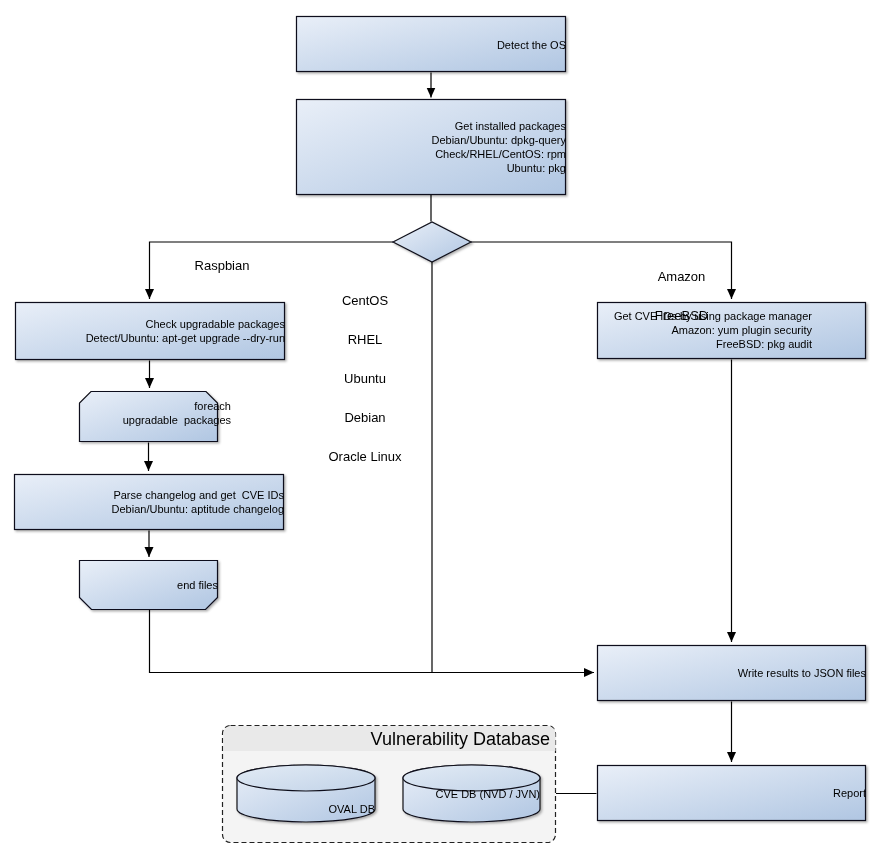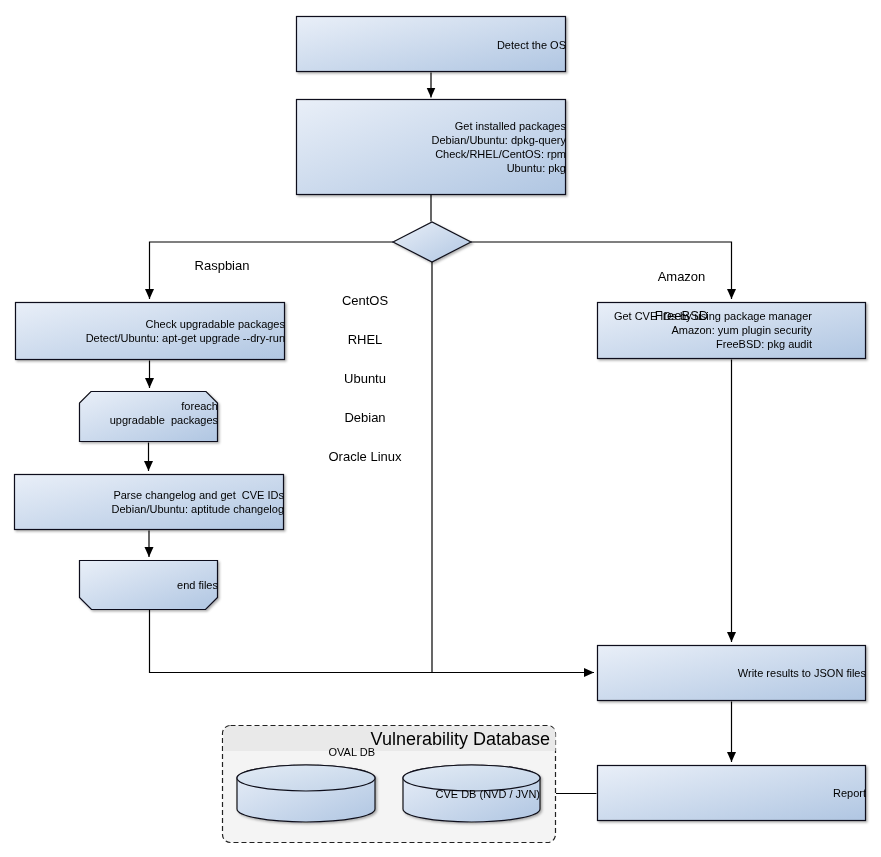--- a/index.html
+++ b/index.html
@@ -97,21 +97,21 @@
     <div>Debian/Ubuntu: dpkg-query</div>
     <div>Check/RHEL/CentOS: rpm</div>
     <div>Ubuntu: pkg</div>
   </div>
 
   <div class="txt" style="left:15px;top:302px;width:270px;height:57px">
     <div>Check upgradable packages</div>
     <div>Detect/Ubuntu: apt-get upgrade --dry-run</div>
   </div>
 
-  <div class="txt" style="left:79px;top:391px;width:139px;height:43px">
+  <div class="txt" style="left:92px;top:391px;width:139px;height:43px">
     <div>foreach</div>
     <div>upgradable  packages</div>
   </div>
 
   <div class="txt" style="left:14px;top:474px;width:270px;height:56px">
     <div>Parse changelog and get  CVE IDs</div>
     <div>Debian/Ubuntu: aptitude changelog</div>
   </div>
 
   <div class="txt" style="left:79px;top:560px;width:139px;height:50px">
@@ -142,17 +142,17 @@
     <div>Oracle Linux</div>
   </div>
 
   <div class="lbl" style="left:649px;top:244px;width:65px">
     <div>Amazon</div>
     <div>FreeBSD</div>
   </div>
 
   <div class="db-title" style="left:230px;top:729px;width:320px">Vulnerability Database</div>
 
-  <div class="txt" style="left:237px;top:723px;width:138px;height:57px">OVAL DB</div>
+  <div class="txt" style="left:237px;top:780px;width:138px;height:57px">OVAL DB</div>
 
   <div class="txt" style="left:403px;top:765px;width:137px;height:57px">CVE DB (NVD / JVN)</div>
 
 </div>
 
 </body></html>

